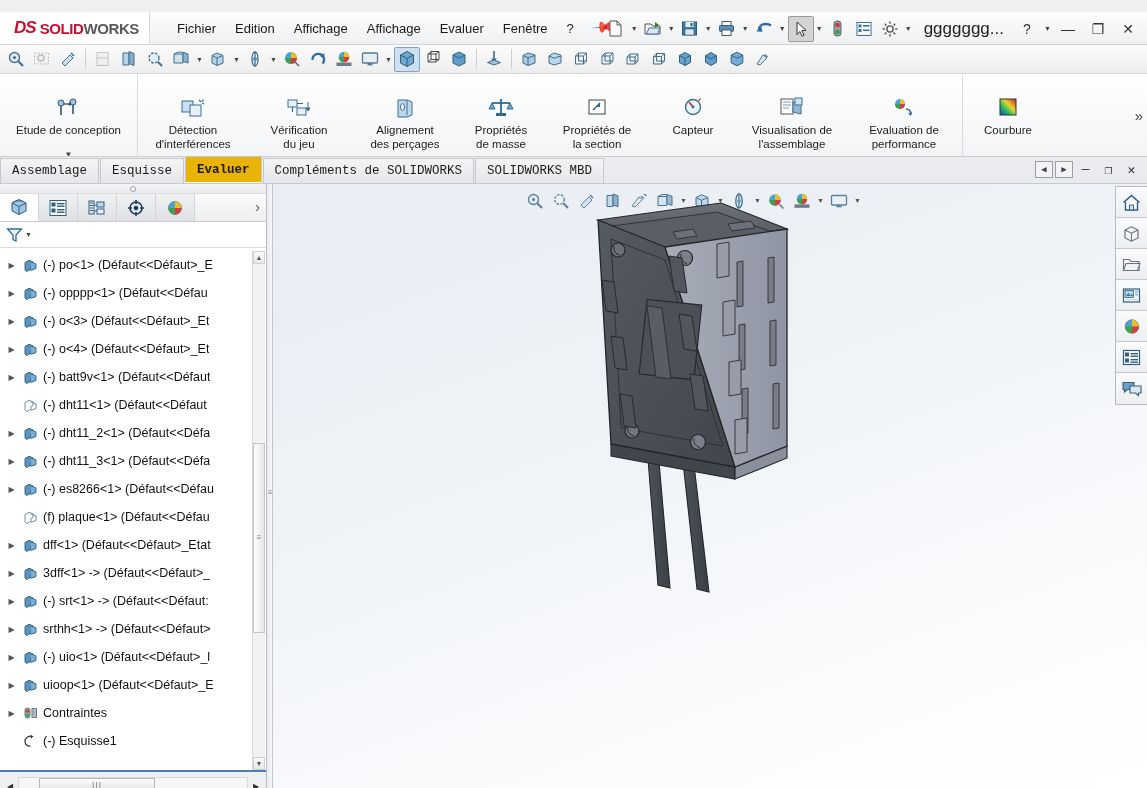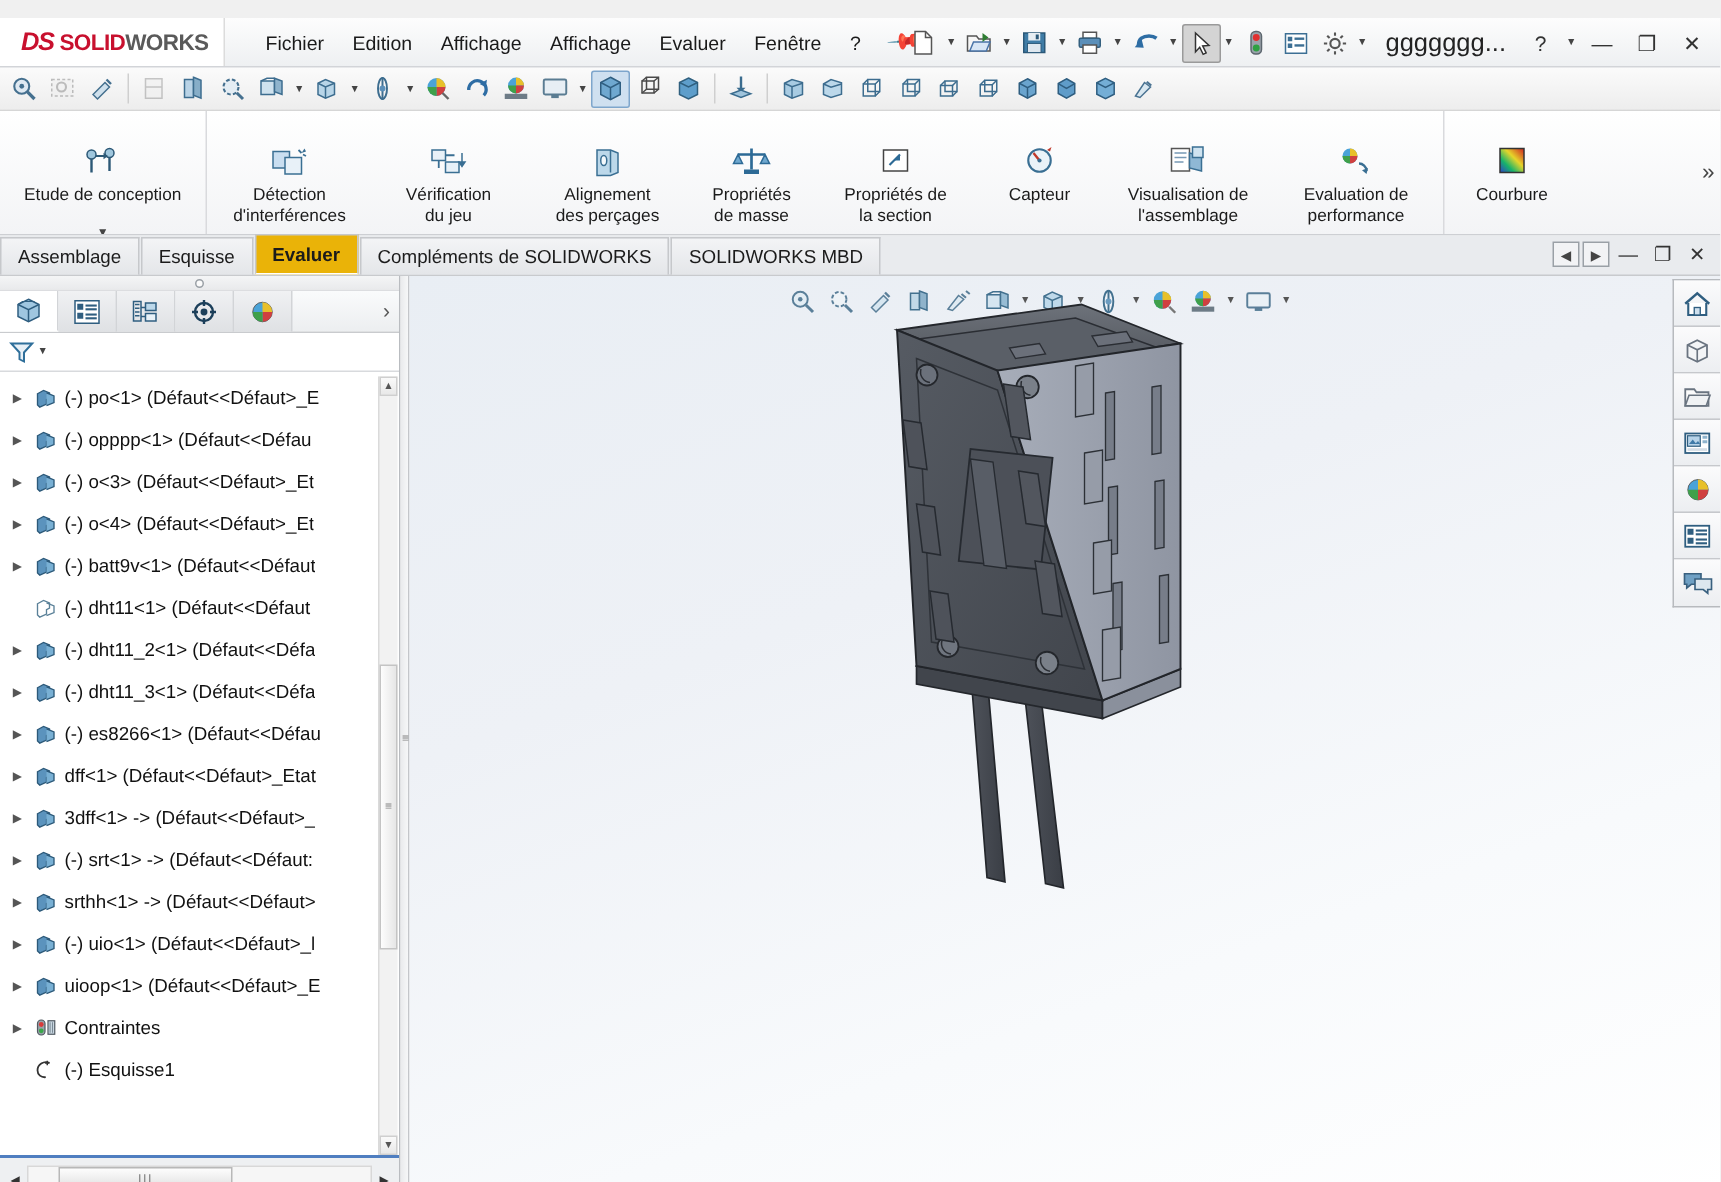--- a/index.html
+++ b/index.html
@@ -54,21 +54,21 @@
   .cmd .ic{height:27px;display:flex;align-items:center;justify-content:center;margin-bottom:3px;}
   .cmd .lb{font-size:11.5px;line-height:13.5px;text-align:center;color:#1b1b1b;}
   .cmd.wide{width:106px;}
   .cmd.xwide{width:112px;}
   .cmd.first{width:133px;}
   .ribbon .exp{position:absolute;right:4px;top:50%;transform:translateY(-50%);
       font-size:15px;color:#444;}
 
   
   .tabrow{height:27px;display:flex;align-items:flex-end;background:#e9ebee;
-      border-bottom:1px solid #c8cacd;position:relative;}
+      border-bottom:1px solid #c8cacd;position:relative;font-family:Liberation Mono, monospace;}
   .tab{height:25px;display:flex;align-items:center;padding:0 11px;font-size:12.5px;
       background:linear-gradient(#f3f4f6,#e4e6e9);border:1px solid #c6c8cb;
       border-bottom:none;margin-right:1px;color:#1b1b1b;}
   .tab.active{background:#eab308;font-weight:bold;height:27px;border-bottom:1px solid #fff;}
   .tabrow .rightctl{position:absolute;right:5px;top:3px;display:flex;align-items:center;gap:2px;}
   .sqbtn{width:18px;height:17px;border:1px solid #9aa0a6;background:#f2f3f5;
      display:flex;align-items:center;justify-content:center;font-size:9px;color:#444;}
   .wbtn2{width:21px;height:19px;display:flex;align-items:center;justify-content:center;
      font-size:13px;color:#333;}
 
@@ -770,20 +770,30 @@
           <div class="tw">▶</div>
           <div class="ticon">
               <svg width="18" height="16" viewBox="0 0 18 16">
                 <path d="M3 5.5l4-2.2 4 1.6v3.5l-2 1v3l-4.5 2L3 13z" fill="#5b93bd" stroke="#2c5979" stroke-width="0.9"></path>
                 <path d="M9 4.9l5 2v4.5l-5 2" fill="#79b0d4" stroke="#2c5979" stroke-width="0.9"></path>
               </svg>
             </div>
           <div class="tlabel">(-) es8266&lt;1&gt; (Défaut&lt;&lt;Défau</div>
         </div>
 
+        <div class="trow">
+          <div class="tw"></div>
+          <div class="ticon">
+              <svg width="18" height="16" viewBox="0 0 18 16">
+                <path d="M3 5.5l4-2.2 4 1.6v3.5l-2 1v3l-4.5 2L3 13z" fill="none" stroke="#5a8098" stroke-width="0.9"></path>
+                <path d="M9 4.9l5 2v4.5l-5 2" fill="none" stroke="#5a8098" stroke-width="0.9"></path>
+              </svg>
+            </div>
+          <div class="tlabel">(f) plaque&lt;1&gt; (Défaut&lt;&lt;Défau</div>
+        </div>
 
         <div class="trow">
           <div class="tw">▶</div>
           <div class="ticon">
               <svg width="18" height="16" viewBox="0 0 18 16">
                 <path d="M3 5.5l4-2.2 4 1.6v3.5l-2 1v3l-4.5 2L3 13z" fill="#5b93bd" stroke="#2c5979" stroke-width="0.9"></path>
                 <path d="M9 4.9l5 2v4.5l-5 2" fill="#79b0d4" stroke="#2c5979" stroke-width="0.9"></path>
               </svg>
             </div>
           <div class="tlabel">dff&lt;1&gt; (Défaut&lt;&lt;Défaut&gt;_Etat</div>

